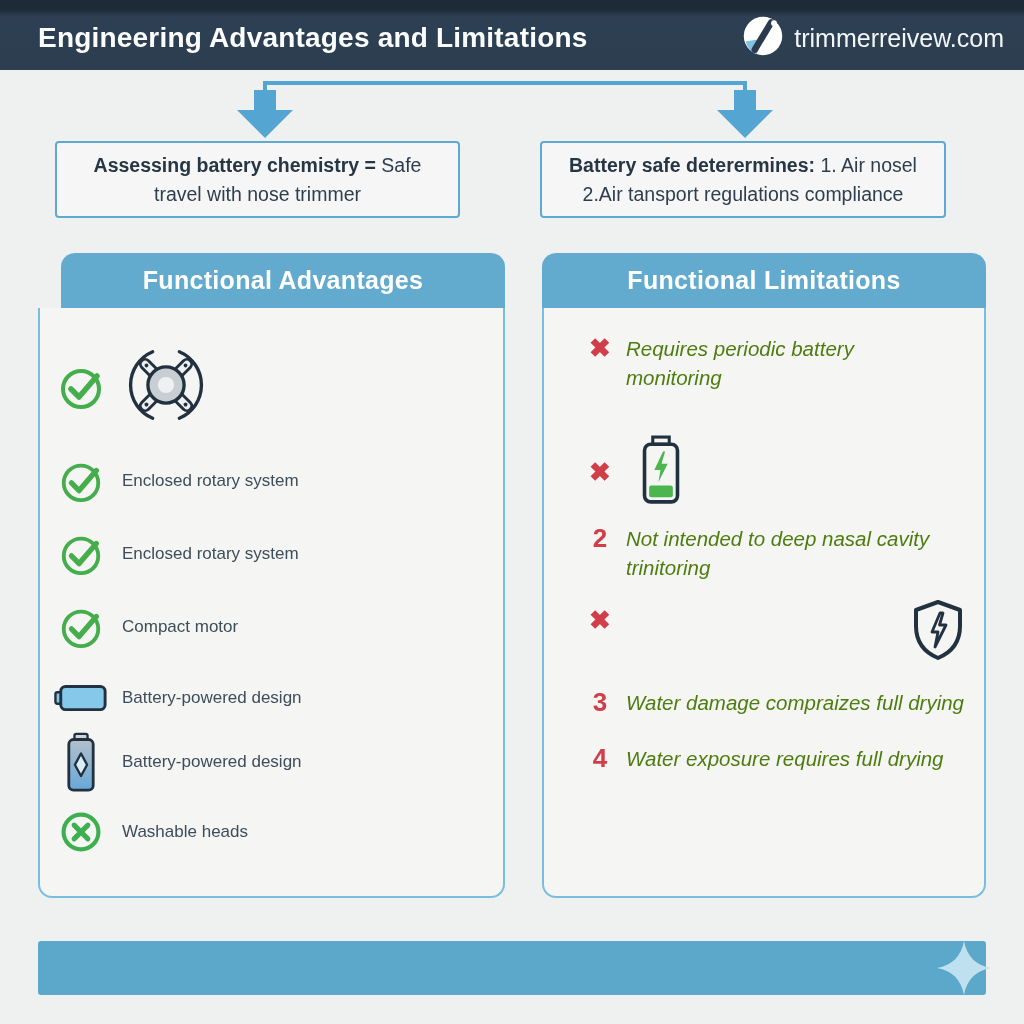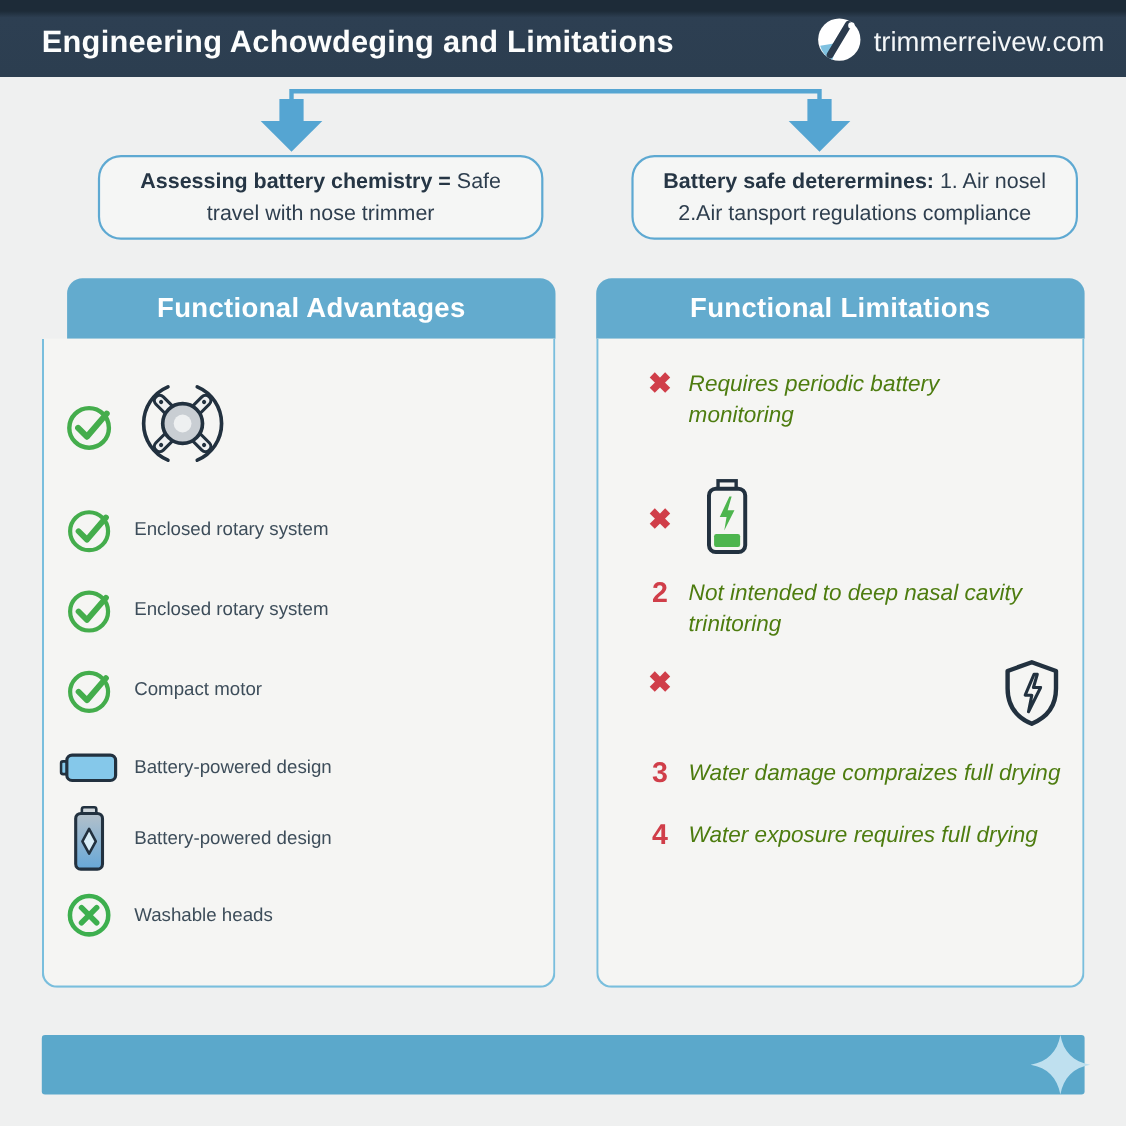--- a/index.html
+++ b/index.html
@@ -12,23 +12,23 @@
           display:flex;align-items:center;padding:0 20px 0 38px;box-sizing:border-box;}
   .header-title{font-size:28px;font-weight:bold;color:#fcfdfd;letter-spacing:.2px;margin-top:6px;}
   .header-right{margin-left:auto;display:flex;align-items:center;gap:9px;margin-top:6px;}
   .site-name{font-size:25px;color:#f3f6f8;}
 
   
   .connector{position:absolute;top:70px;left:0;}
 
   
   .callout{position:absolute;top:141px;height:77px;background:#f5f6f5;
-           border:2px solid #5ea9d2;border-radius:21px;display:flex;align-items:center;
+           border:2px solid #5ea9d2;border-radius:4px;display:flex;align-items:center;
            justify-content:center;text-align:center;font-size:19.5px;color:#2e3e4e;
-           line-height:1.45;padding:0 16px;box-sizing:border-box;margin-left:34px;}
+           line-height:1.45;padding:0 16px;box-sizing:border-box;}
   .callout-left{left:55px;width:405px;}
   .callout-right{left:540px;width:406px;}
   .callout b{color:#263645;}
 
   
   .panel{position:absolute;top:253px;width:444px;height:645px;}
   .panel-left{left:38px;padding-left:23px;} .panel-right{left:542px;}
   .panel-head{height:55px;background:#63abce;border-radius:14px 14px 0 0;display:flex;
               align-items:center;justify-content:center;color:#fff;font-size:25px;
               font-weight:bold;letter-spacing:.3px;}
@@ -69,21 +69,21 @@
           border-radius:3px;display:flex;align-items:center;justify-content:center;
           color:#fff;font-weight:bold;font-size:21.5px;letter-spacing:.2px;}
   .sparkle-wrap{position:absolute;right:-7px;top:-2px;}
 </style>
 </head>
 <body>
 
 <div class="stage">
 
   <div class="header">
-    <div class="header-title">Engineering Achowdeging and Limitations</div>
+    <div class="header-title">Engineering Advantages and Limitations</div>
     <div class="header-right">
       <span>
         <svg width="44" height="44" viewBox="0 0 48 48">
           <circle cx="24" cy="24" r="21" fill="#ffffff"></circle>
           <path d="M5 30 A21 21 0 0 0 17 44 L23 27 Z" fill="#7fc1e0"></path>
           <line x1="33" y1="9" x2="15" y2="39" stroke="#2b3b4d" stroke-width="7" stroke-linecap="round"></line>
           <circle cx="36" cy="10" r="3.2" fill="#ffffff"></circle>
         </svg>
       </span>
       <span class="site-name">trimmerreivew.com</span>

